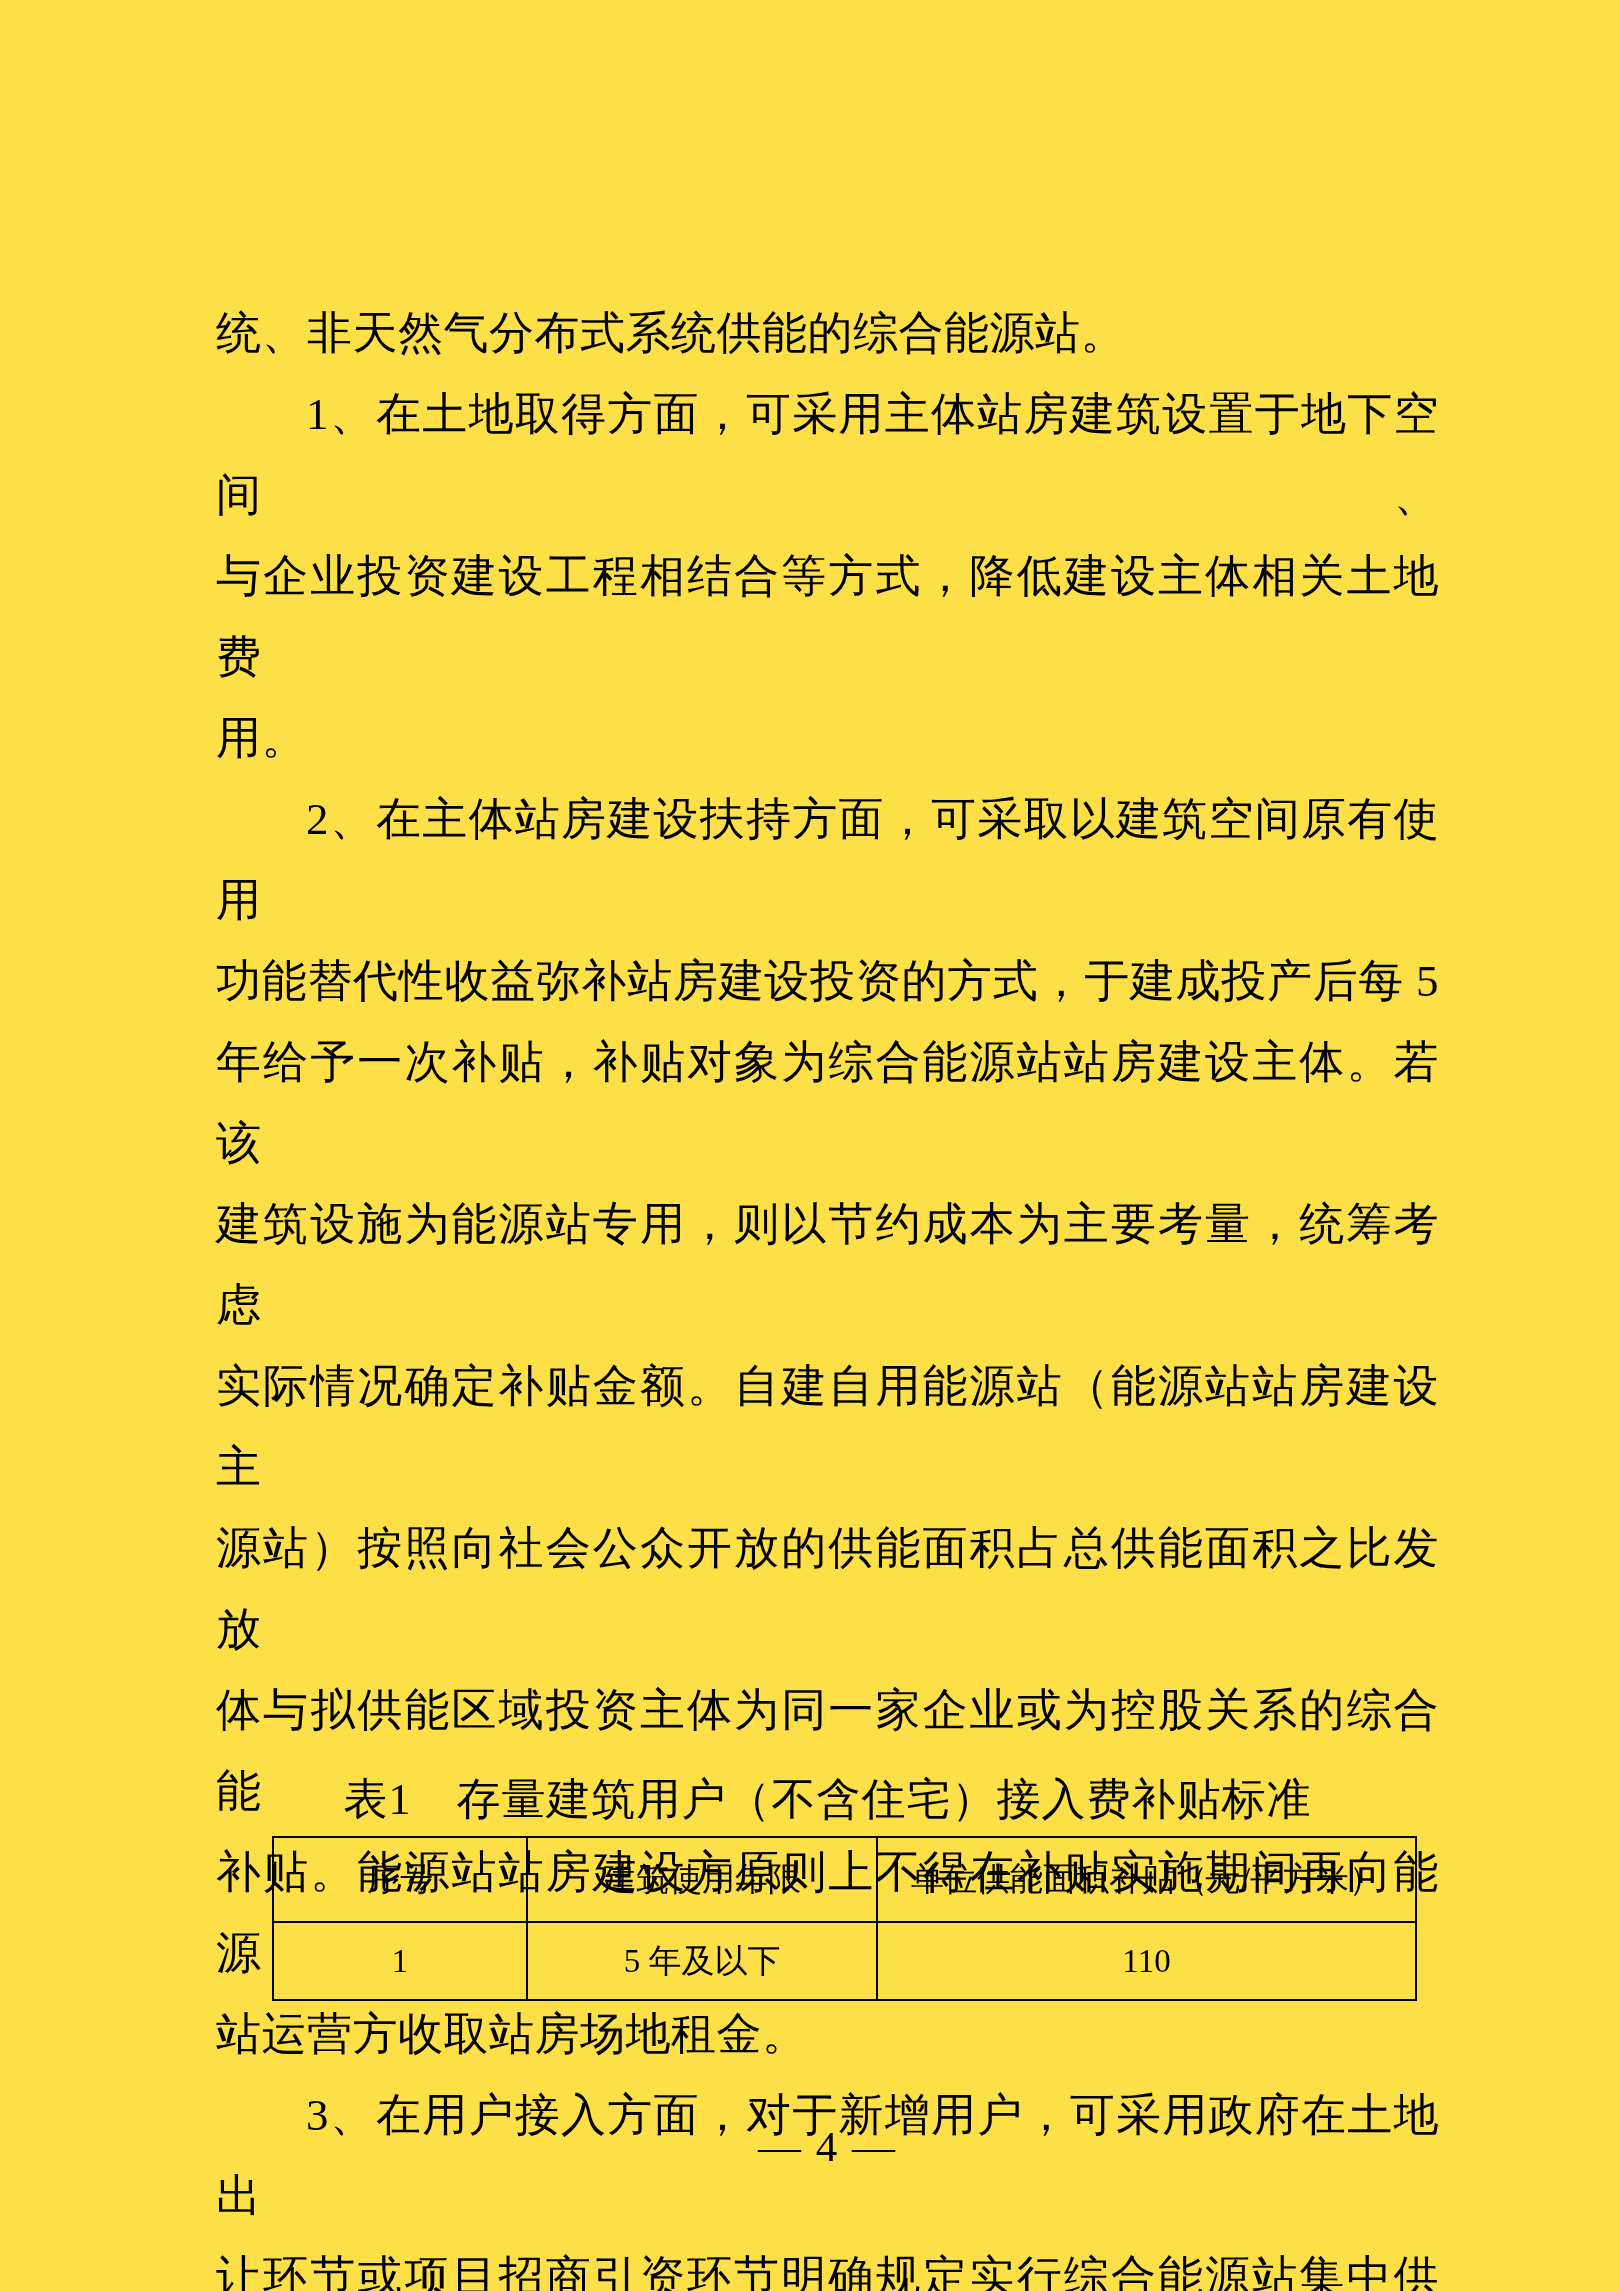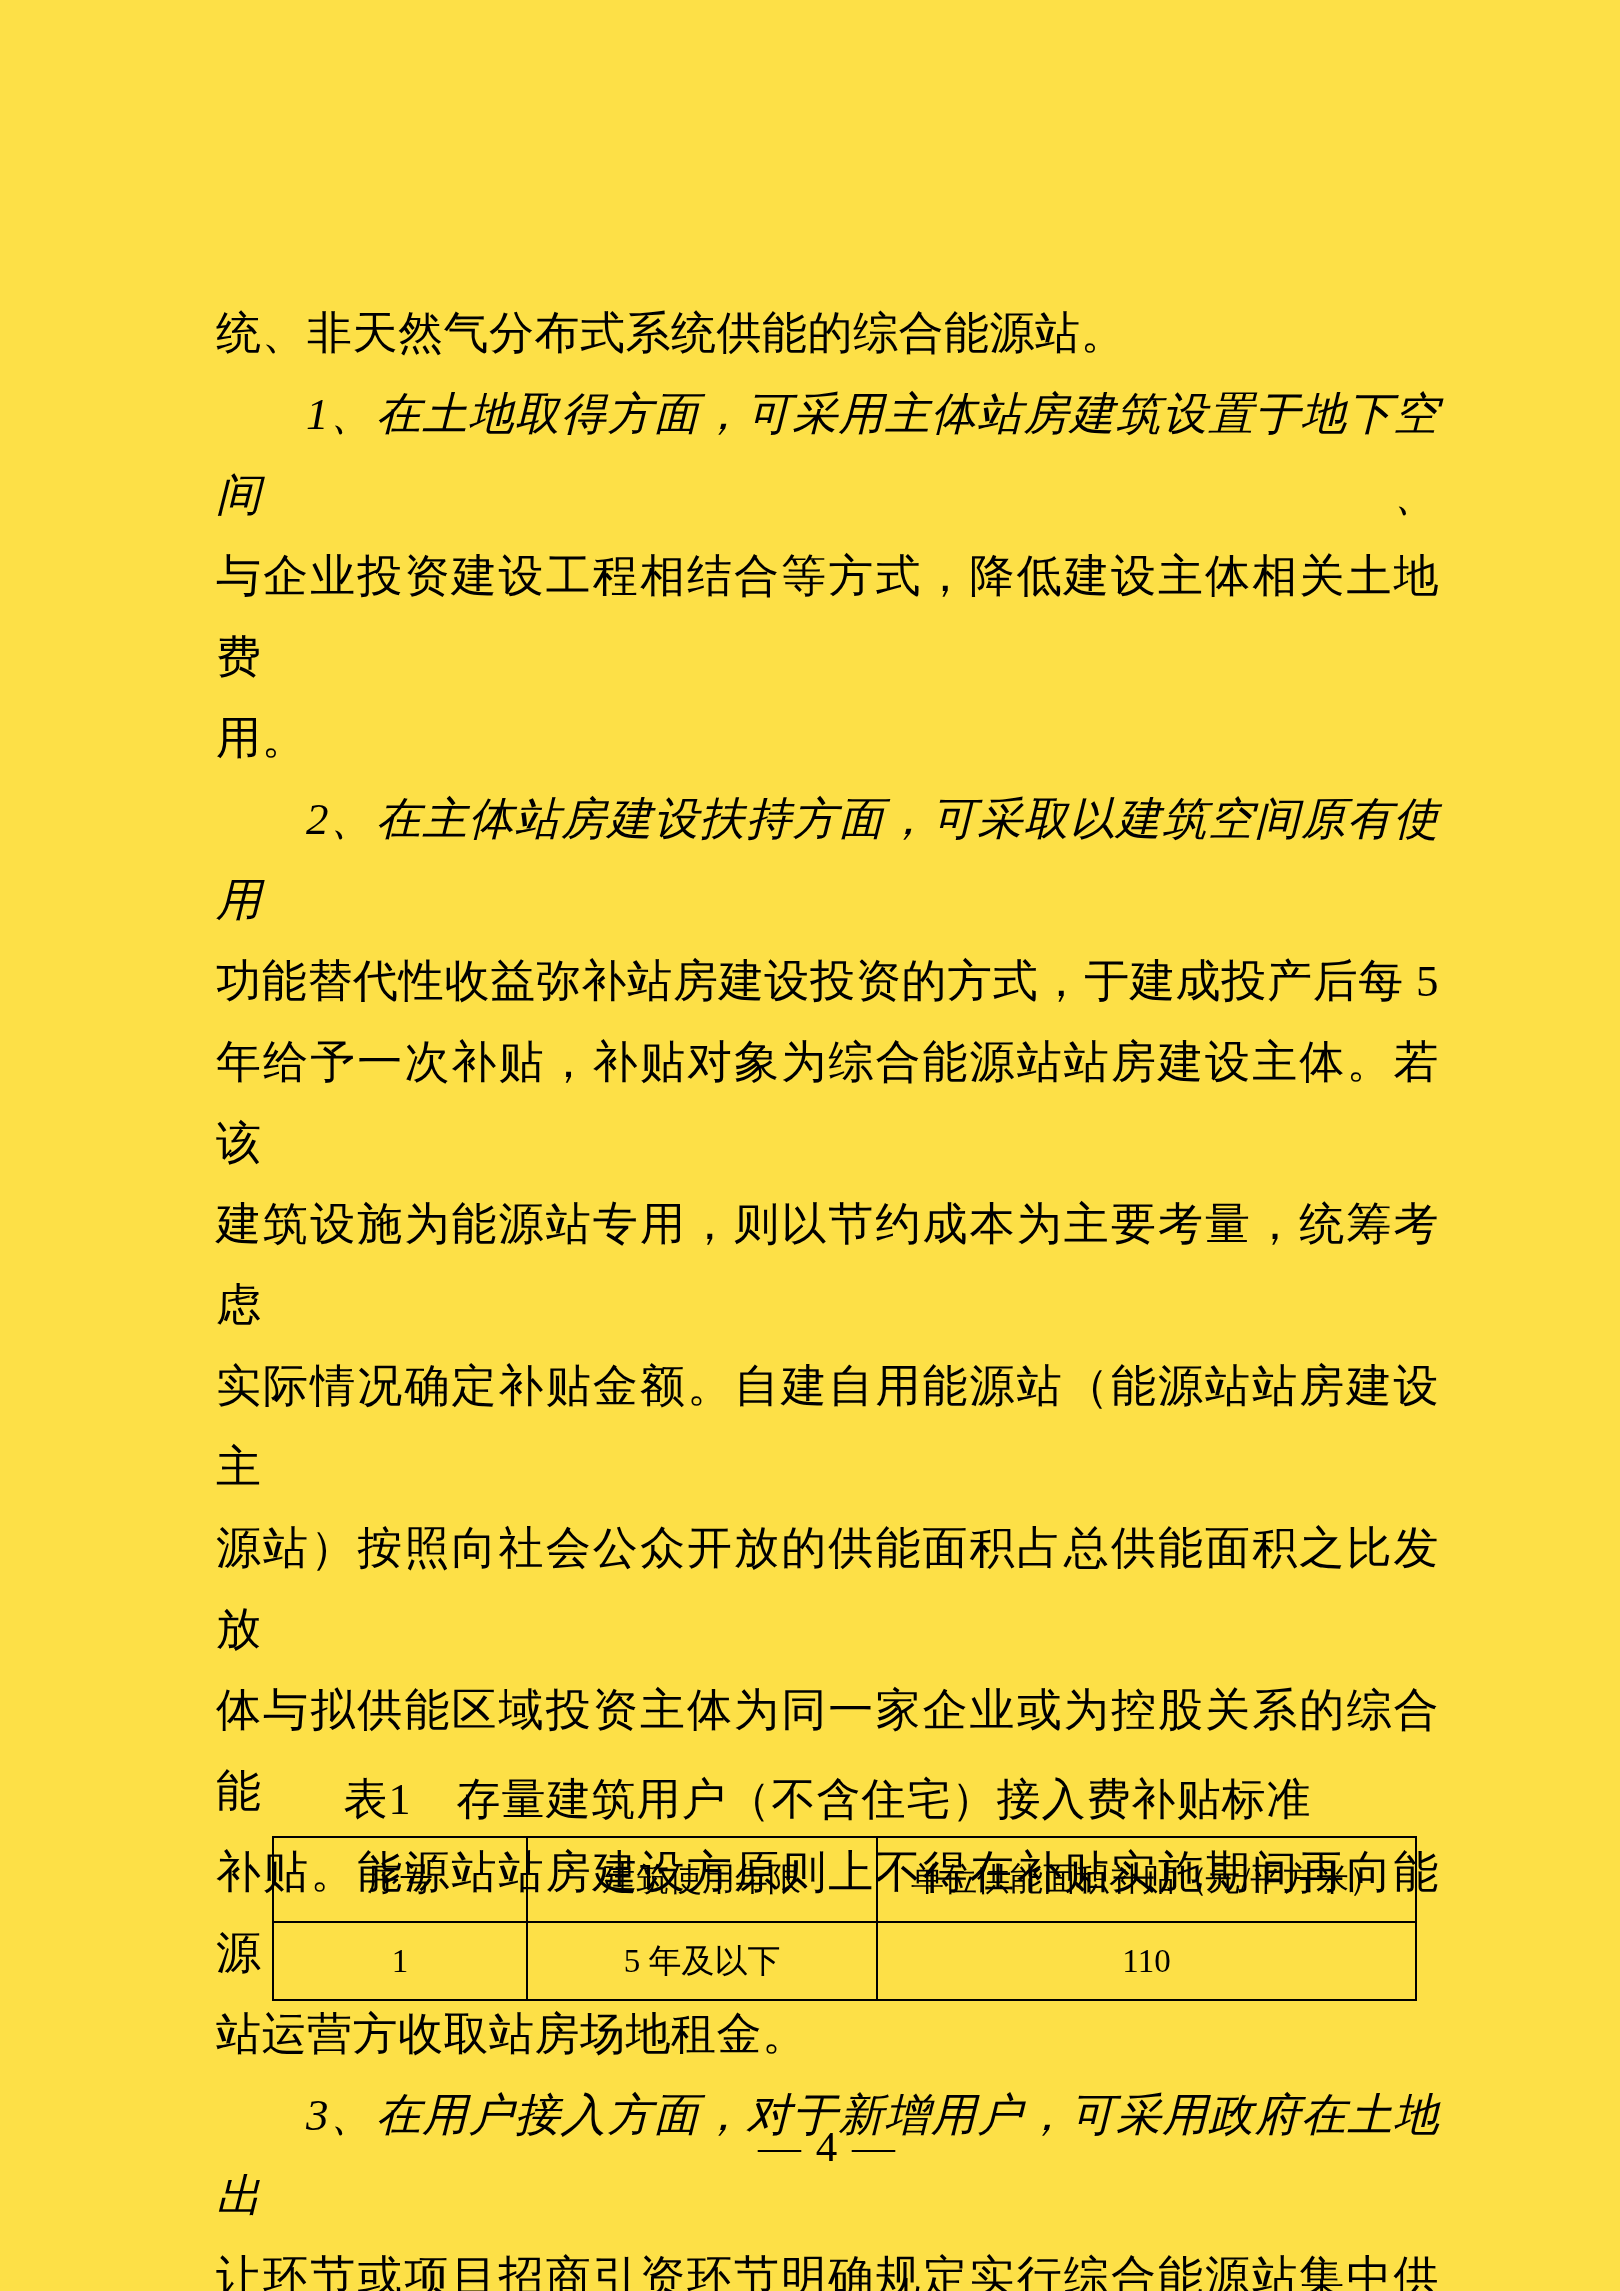--- a/index.html
+++ b/index.html
@@ -31,21 +31,20 @@
     text-align-last: justify;
     white-space: nowrap;
     white-space: normal;
   }
   .bodytext .line.end {
     text-align: left;
     text-align-last: left;
   }
   .bodytext .line.indent {
     text-indent: 2em;
-    font-style: italic;
   }
   
   .table-caption {
     position: absolute;
     left: 216px;
     top: 1776px;
     width: 1223px;
     font-size: 44px;
     line-height: 47px;
     text-align: center;

